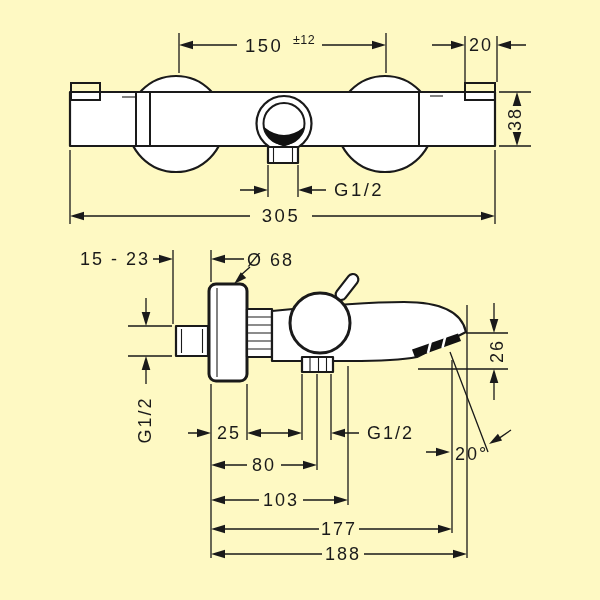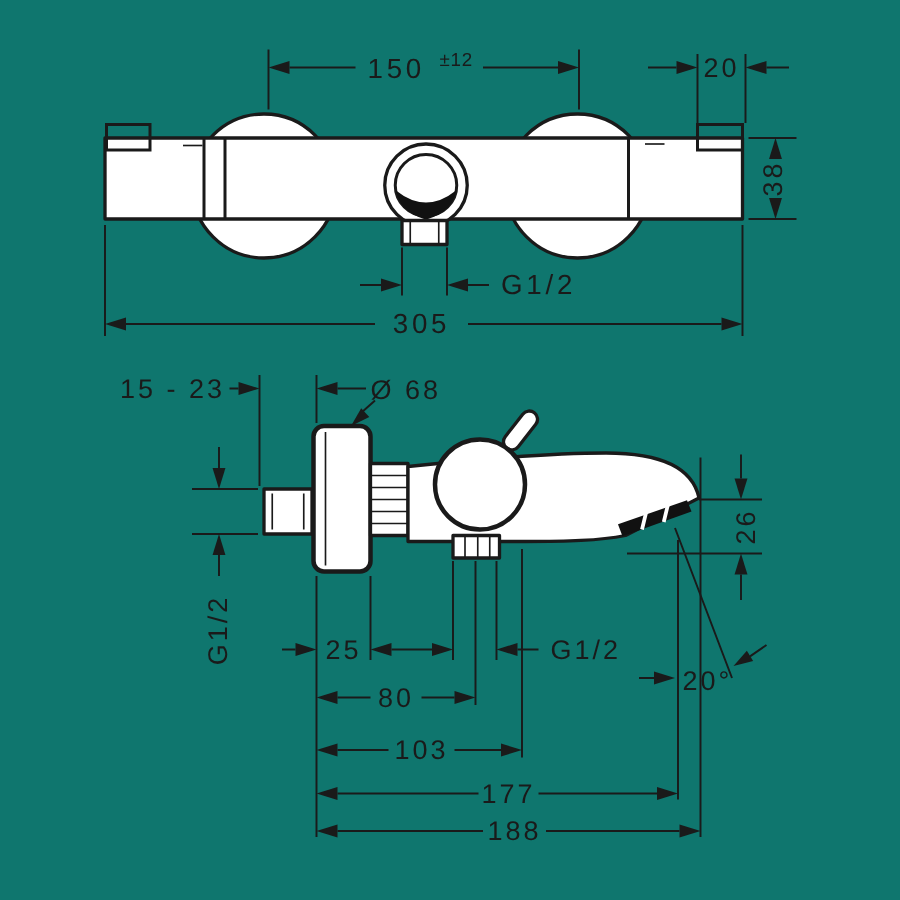--- a/index.html
+++ b/index.html
@@ -1,16 +1,16 @@
 <!DOCTYPE html>
 <html><head>
 <meta charset="utf-8">
 <style>
   html,body{margin:0;padding:0;background:#ffffff;}
-  .stage{position:relative;width:600px;height:600px;background:#0f766e;overflow:hidden;
+  .stage{position:relative;width:600px;height:600px;background:#fef9c3;overflow:hidden;
          font-family:"Liberation Sans", sans-serif;}
   svg{display:block;}
   .outline{fill:#ffffff;stroke:#1a1a1a;stroke-width:2.2;stroke-linejoin:round;}
   .outline-thick{fill:#ffffff;stroke:#1a1a1a;stroke-width:3;stroke-linejoin:round;}
   .edge{fill:none;stroke:#1a1a1a;stroke-width:2;}
   .thin{fill:none;stroke:#1a1a1a;stroke-width:1.1;}
   .dim{fill:none;stroke:#1a1a1a;stroke-width:1.3;}
   .arr{fill:#1a1a1a;stroke:none;}
   .ink{fill:#111111;stroke:none;}
   .dtxt{fill:#1a1a1a;font-size:18px;letter-spacing:2px;}

